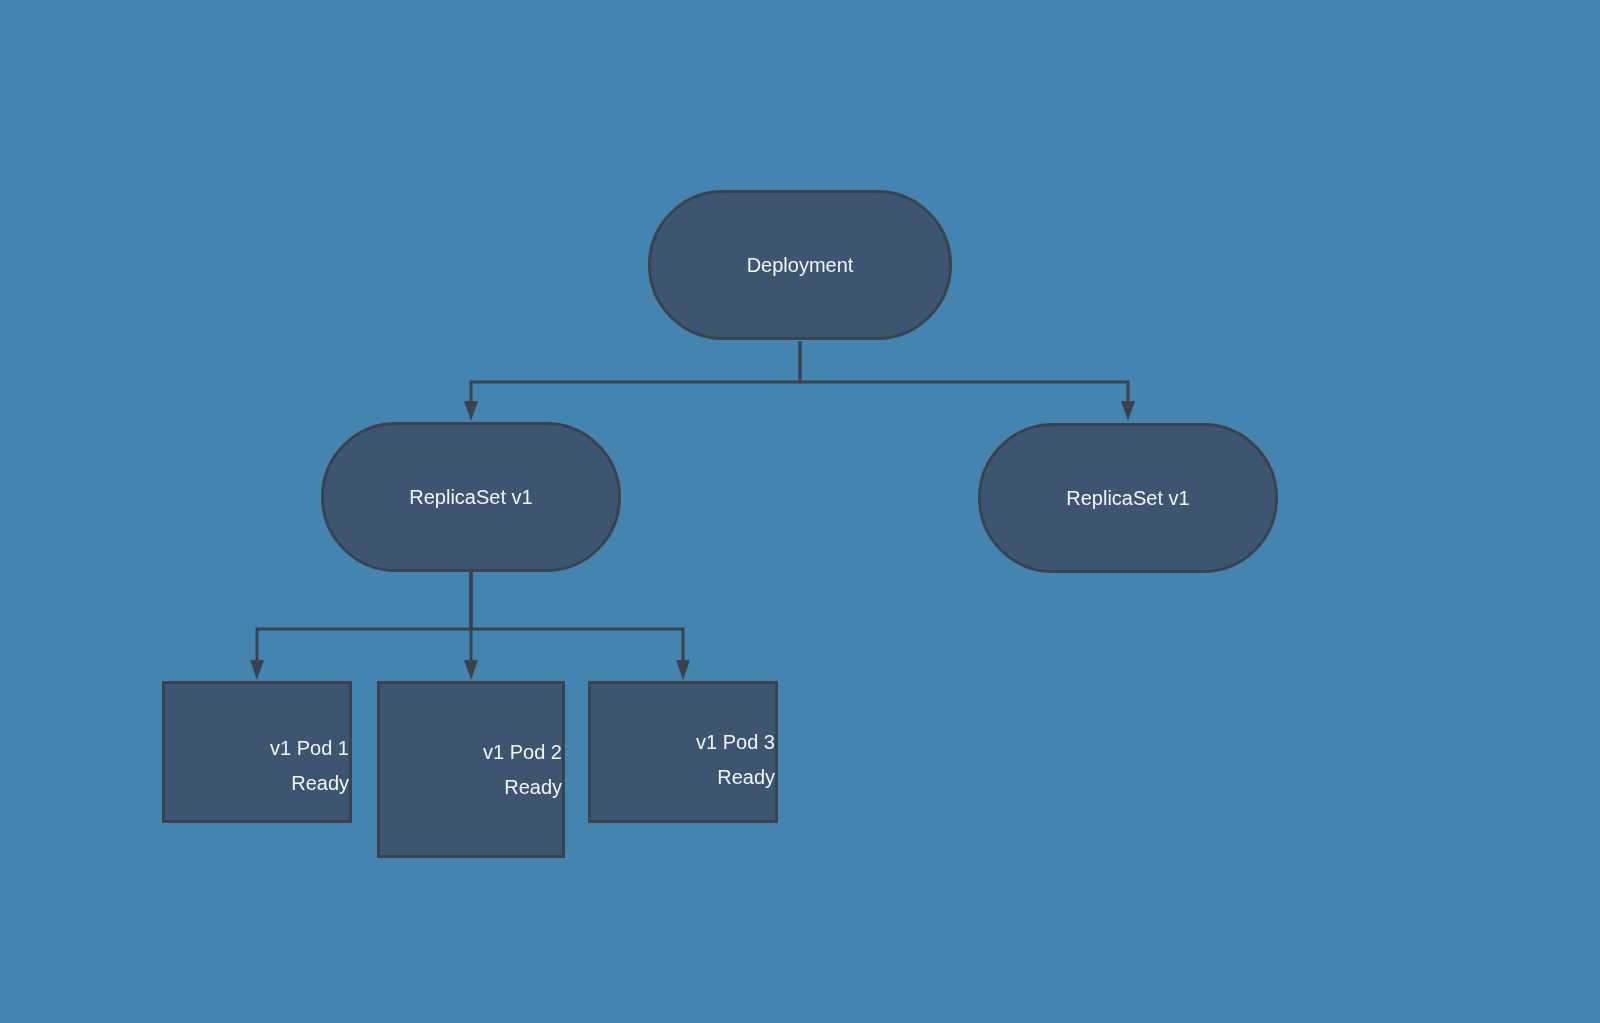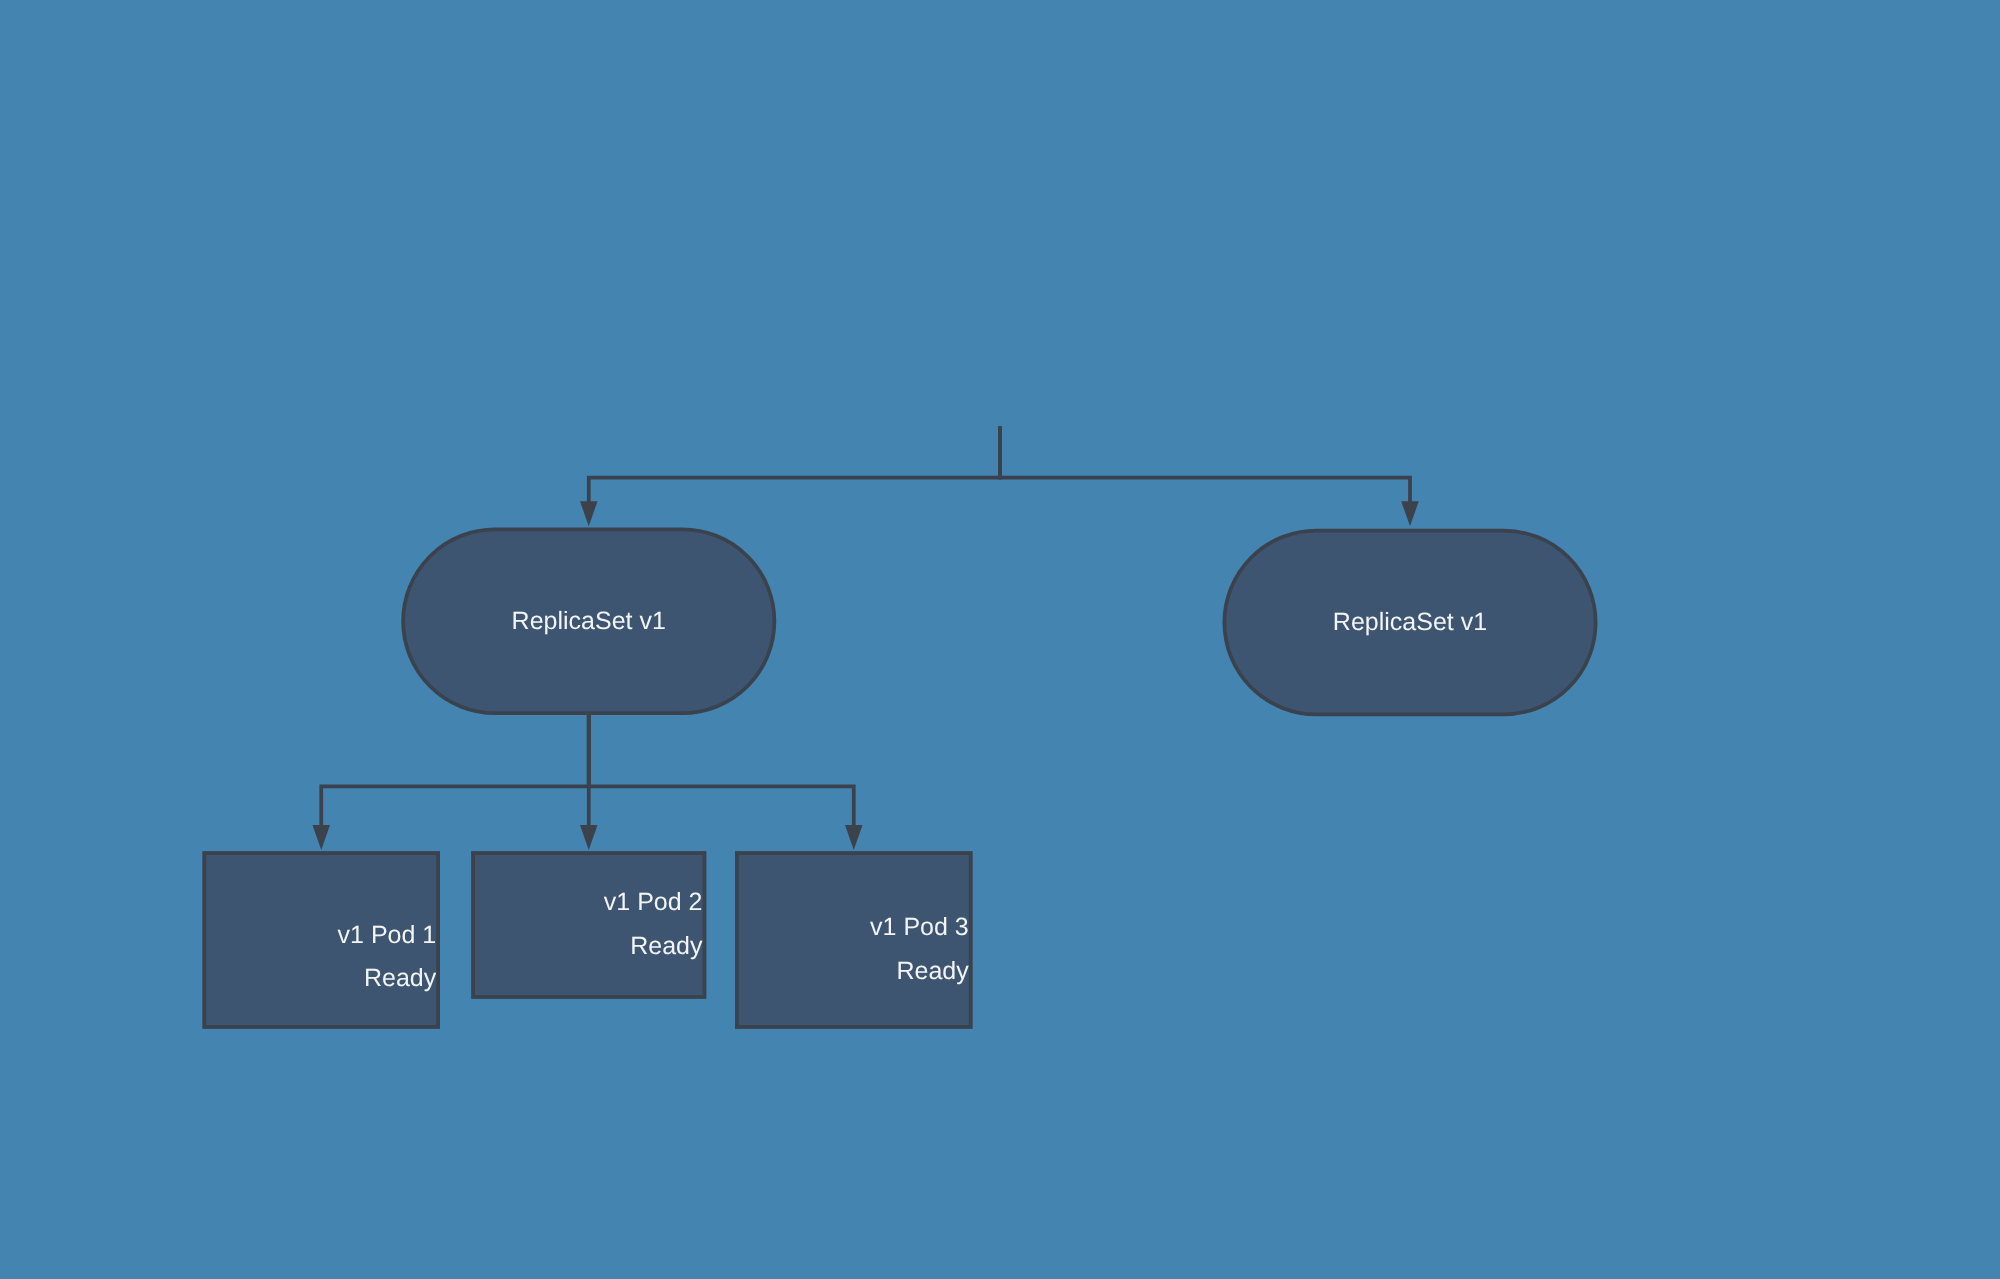--- a/index.html
+++ b/index.html
@@ -53,21 +53,21 @@
     border-radius: 76px;
   }
   .process {
     border-radius: 0;
     align-items: flex-end;
   }
   #n-deployment { left: 648px; top: 190px; width: 304px; height: 150px; }
   #n-rs-left    { left: 321px; top: 422px; width: 300px; height: 150px; }
   #n-rs-right   { left: 978px; top: 423px; width: 300px; height: 150px; }
   #n-pod1 { left: 162px; top: 681px; width: 190px; height: 142px; padding-top: 28px; }
-  #n-pod2 { left: 377px; top: 681px; width: 188px; height: 118px; }
+  #n-pod2 { left: 377px; top: 681px; width: 188px; height: 177px; }
   #n-pod3 { left: 588px; top: 681px; width: 190px; height: 142px; padding-top: 16px; }
   .node-label {
     display: block;
   }
 </style>
 </head>
 <body>
 
 <div class="canvas">
 
@@ -92,20 +92,23 @@
       <path d="M 471 572 L 471 662"></path>
       <polygon points="464,660 478,660 471,680"></polygon>
     </g>
 
     <g>
       <path d="M 471 572 L 471 629 L 683 629 L 683 662"></path>
       <polygon points="676,660 690,660 683,680"></polygon>
     </g>
   </svg>
 
+  <div id="n-deployment" class="node terminator">
+    <span class="node-label">Deployment</span>
+  </div>
 
   <div id="n-rs-left" class="node terminator">
     <span class="node-label">ReplicaSet v1</span>
   </div>
 
   <div id="n-rs-right" class="node terminator">
     <span class="node-label">ReplicaSet v1</span>
   </div>
 
   <div id="n-pod1" class="node process">

